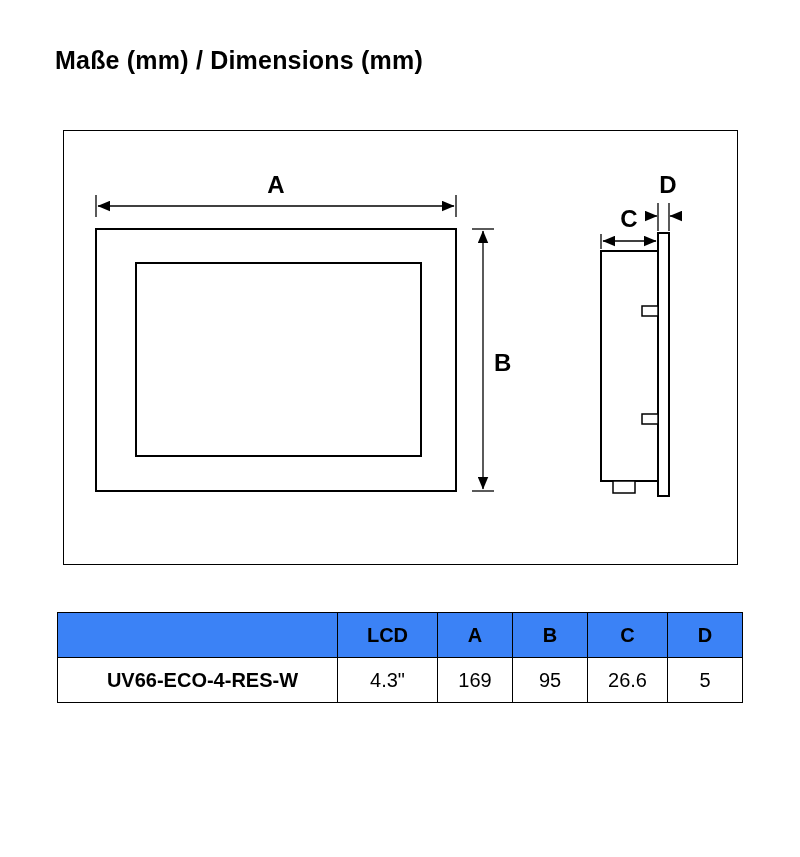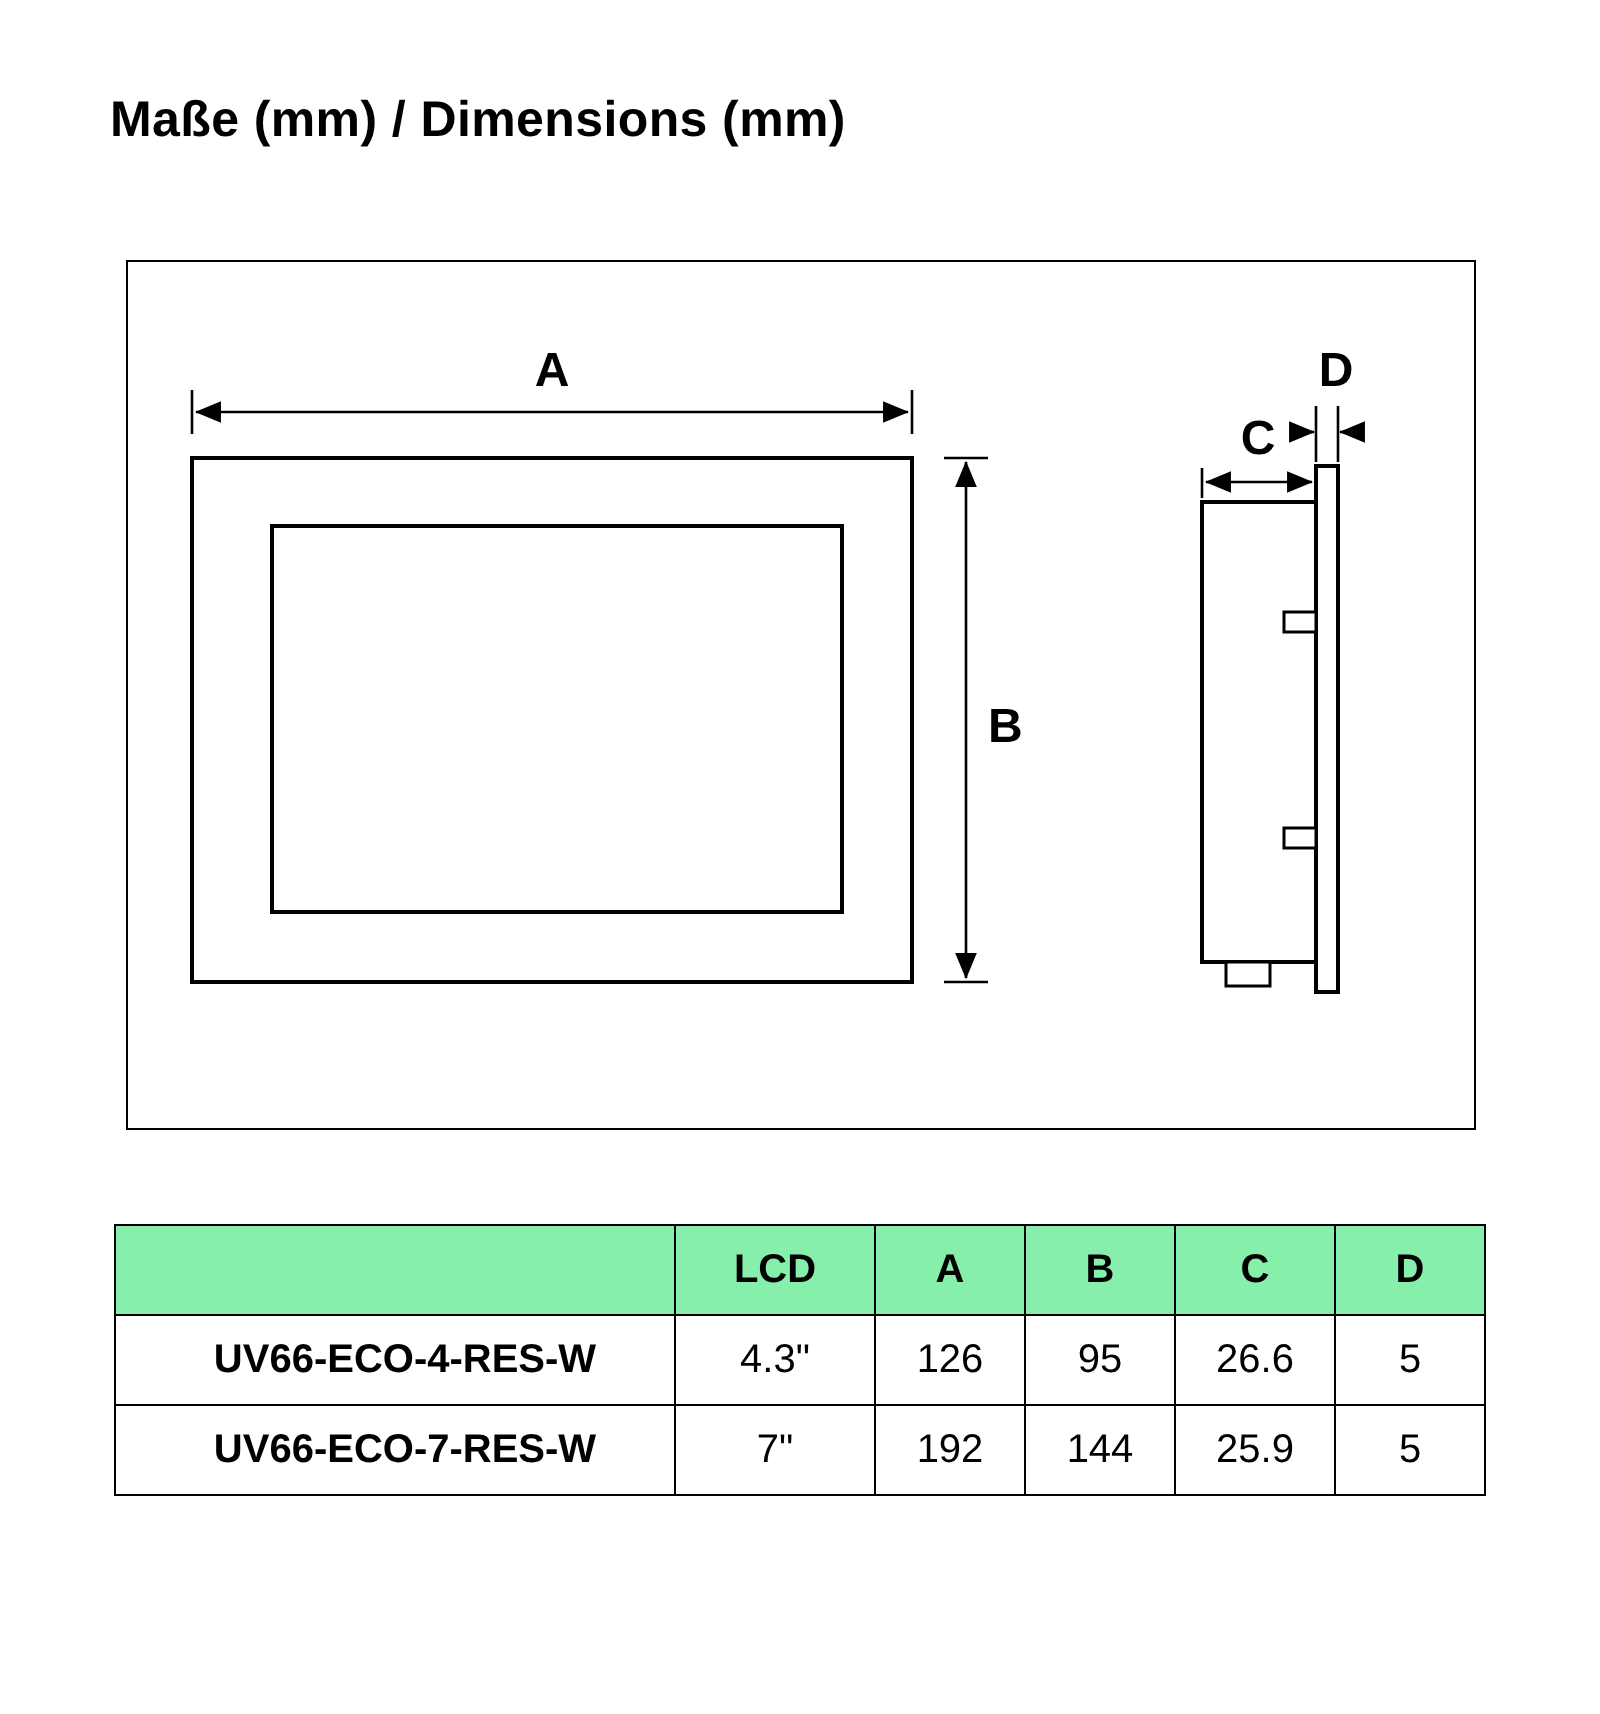--- a/index.html
+++ b/index.html
@@ -48,21 +48,21 @@
   }
   table.dims th, table.dims td {
     border: 1.6px solid #000;
     height: 44px;
     text-align: center;
     padding: 0;
     overflow: hidden;
     white-space: nowrap;
   }
   table.dims thead th {
-    background: #86efac;
+    background: #3b82f6;
     font-weight: bold;
   }
   table.dims td.model {
     text-align: center;
     padding-left: 10px;
     font-weight: bold;
   }
   col.c-model { width: 280px; }
   col.c-lcd   { width: 100px; }
   col.c-a     { width: 75px; }
@@ -133,29 +133,21 @@
         <th>A</th>
         <th>B</th>
         <th>C</th>
         <th>D</th>
       </tr>
     </thead>
     <tbody>
       <tr>
         <td class="model">UV66-ECO-4-RES-W</td>
         <td>4.3"</td>
-        <td>126</td>
+        <td>169</td>
         <td>95</td>
         <td>26.6</td>
-        <td>5</td>
-      </tr>
-      <tr>
-        <td class="model">UV66-ECO-7-RES-W</td>
-        <td>7"</td>
-        <td>192</td>
-        <td>144</td>
-        <td>25.9</td>
         <td>5</td>
       </tr>
     </tbody>
   </table>
 
 </div>
 
 </body></html>

